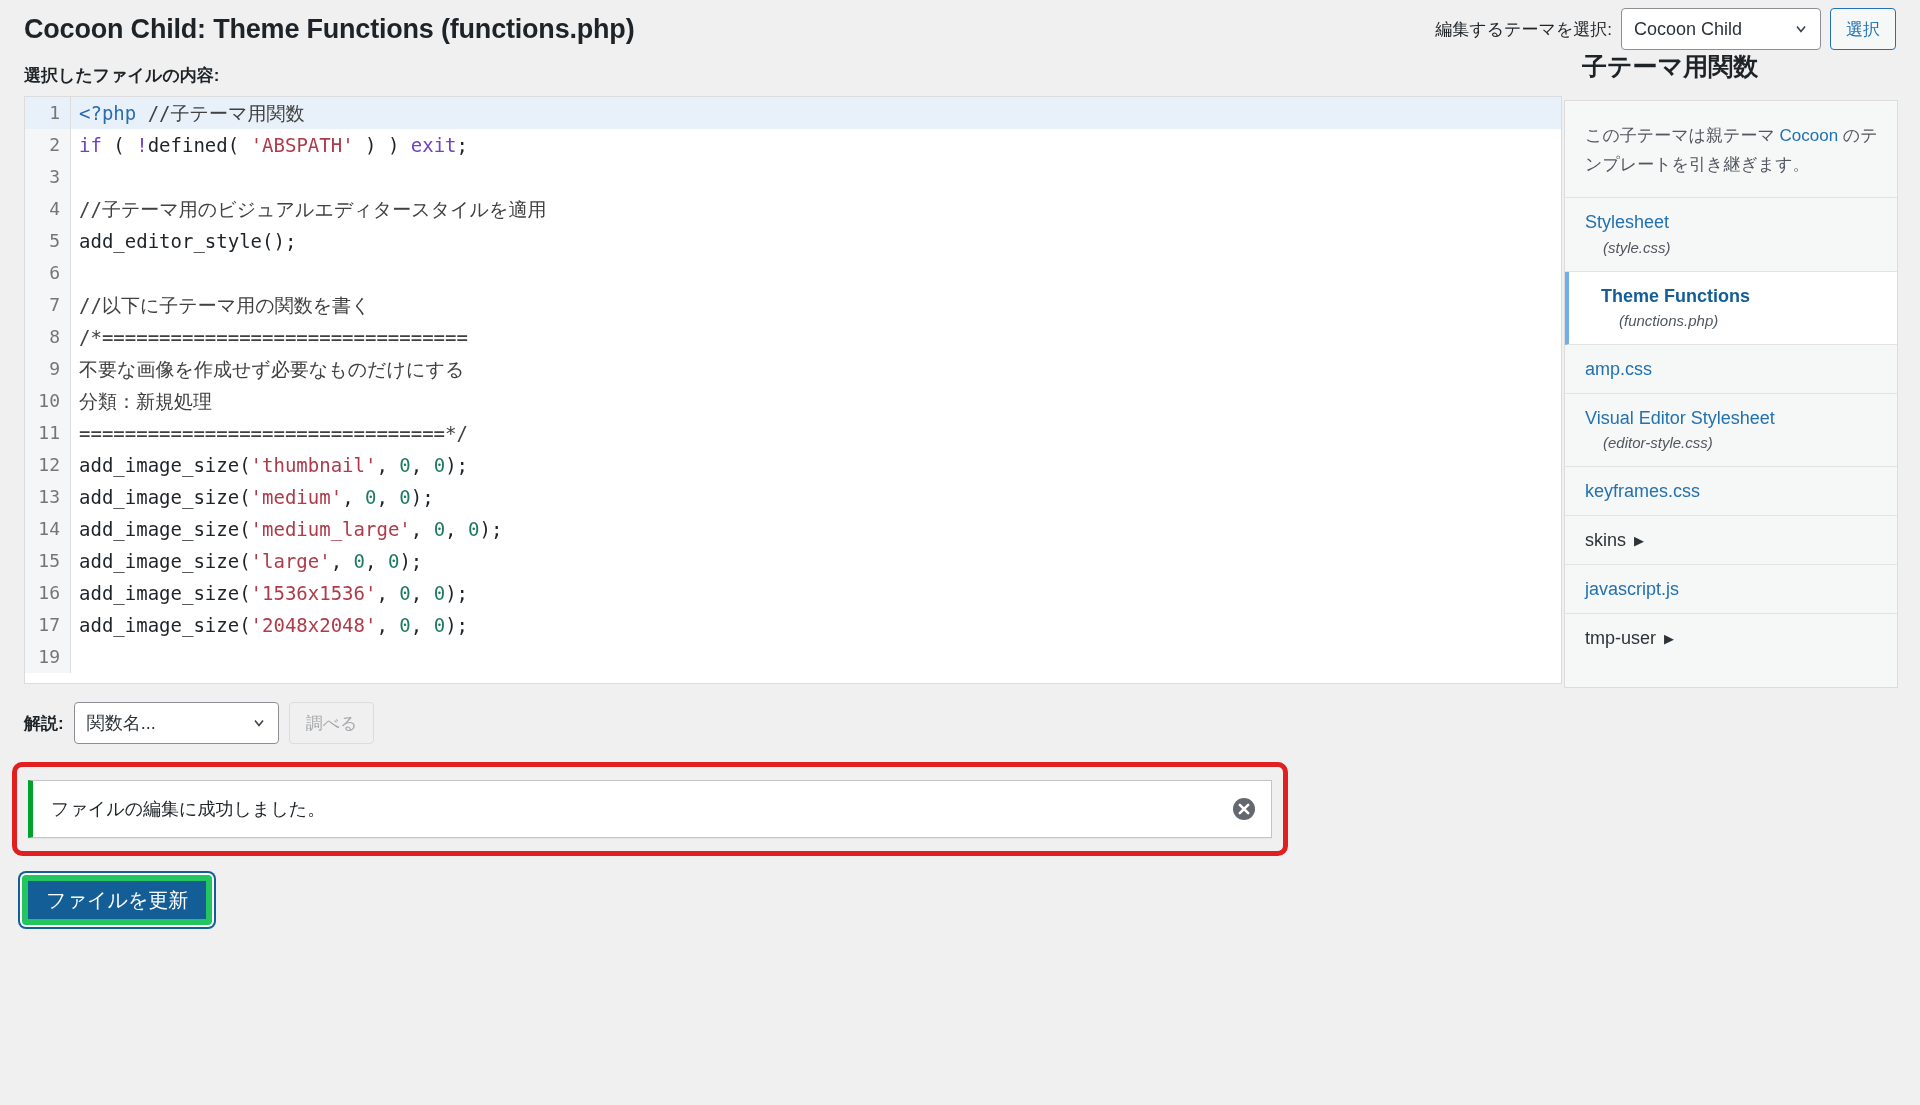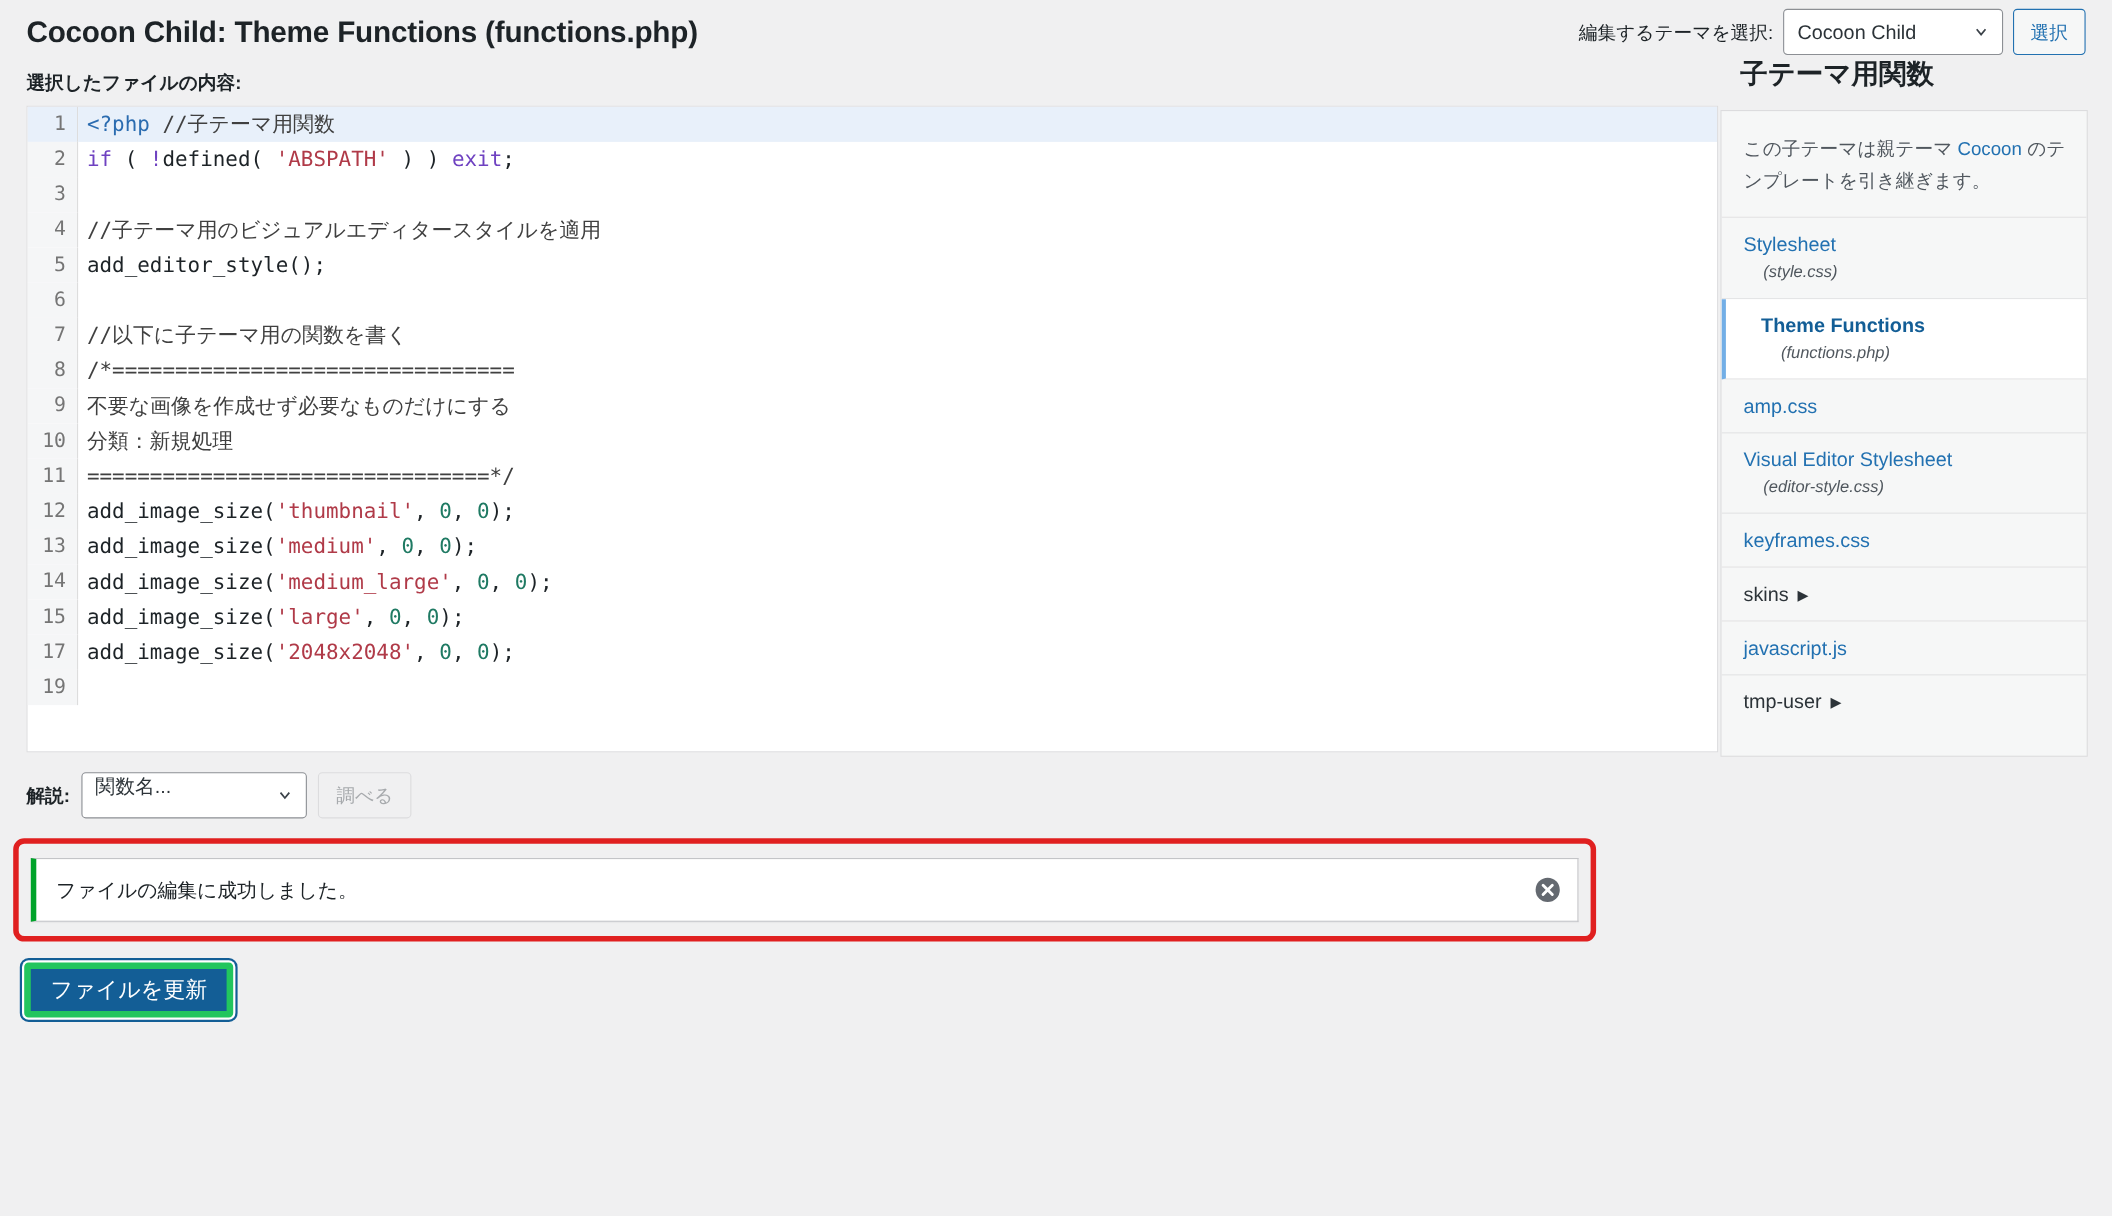--- a/index.html
+++ b/index.html
@@ -212,20 +212,21 @@
     color: #1d2327;
   }
   .docs-select {
     position: relative;
     width: 205px;
     height: 42px;
     border: 1px solid #8c8f94;
     border-radius: 4px;
     background: #fff;
     display: flex;
+    align-items: center;
     padding: 0 34px 0 12px;
     font-size: 18px;
     color: #2c3338;
   }
   .docs-select .caret {
     position: absolute; right: 11px; top: 50%;
     transform: translateY(-50%); width: 16px; height: 16px;
   }
   .btn-lookup {
     height: 42px;
@@ -237,21 +238,21 @@
     font-size: 17px;
     font-family: inherit;
     cursor: default;
     line-height: 1;
   }
 
   
   .notice-outer {
     position: relative;
     margin: 8px 0 0 12px;
-    width: 1439px;
+    width: 1276px;
     padding: 13px 11px;
     border: 5px solid #e02020;
     border-radius: 10px;
   }
   .notice {
     position: relative;
     background: #fff;
     border: 1px solid #c3c4c7;
     border-left: 5px solid #00a32a;
     padding: 15px 52px 15px 18px;
@@ -372,20 +373,24 @@
         </div>
         <div class="code-line">
           <div class="ln">14</div>
           <div class="src"><span class="tok-fn">add_image_size</span><span>(</span><span class="tok-str">'medium_large'</span><span>, </span><span class="tok-num">0</span><span>, </span><span class="tok-num">0</span><span>);</span></div>
         </div>
         <div class="code-line">
           <div class="ln">15</div>
           <div class="src"><span class="tok-fn">add_image_size</span><span>(</span><span class="tok-str">'large'</span><span>, </span><span class="tok-num">0</span><span>, </span><span class="tok-num">0</span><span>);</span></div>
         </div>
         <div class="code-line">
+          <div class="ln">16</div>
+          <div class="src"><span class="tok-fn">add_image_size</span><span>(</span><span class="tok-str">'1536x1536'</span><span>, </span><span class="tok-num">0</span><span>, </span><span class="tok-num">0</span><span>);</span></div>
+        </div>
+        <div class="code-line">
           <div class="ln">17</div>
           <div class="src"><span class="tok-fn">add_image_size</span><span>(</span><span class="tok-str">'2048x2048'</span><span>, </span><span class="tok-num">0</span><span>, </span><span class="tok-num">0</span><span>);</span></div>
         </div>
         <div class="code-line">
           <div class="ln">19</div>
           <div class="src">&nbsp;</div>
         </div>
       </div>
   </div>
 

